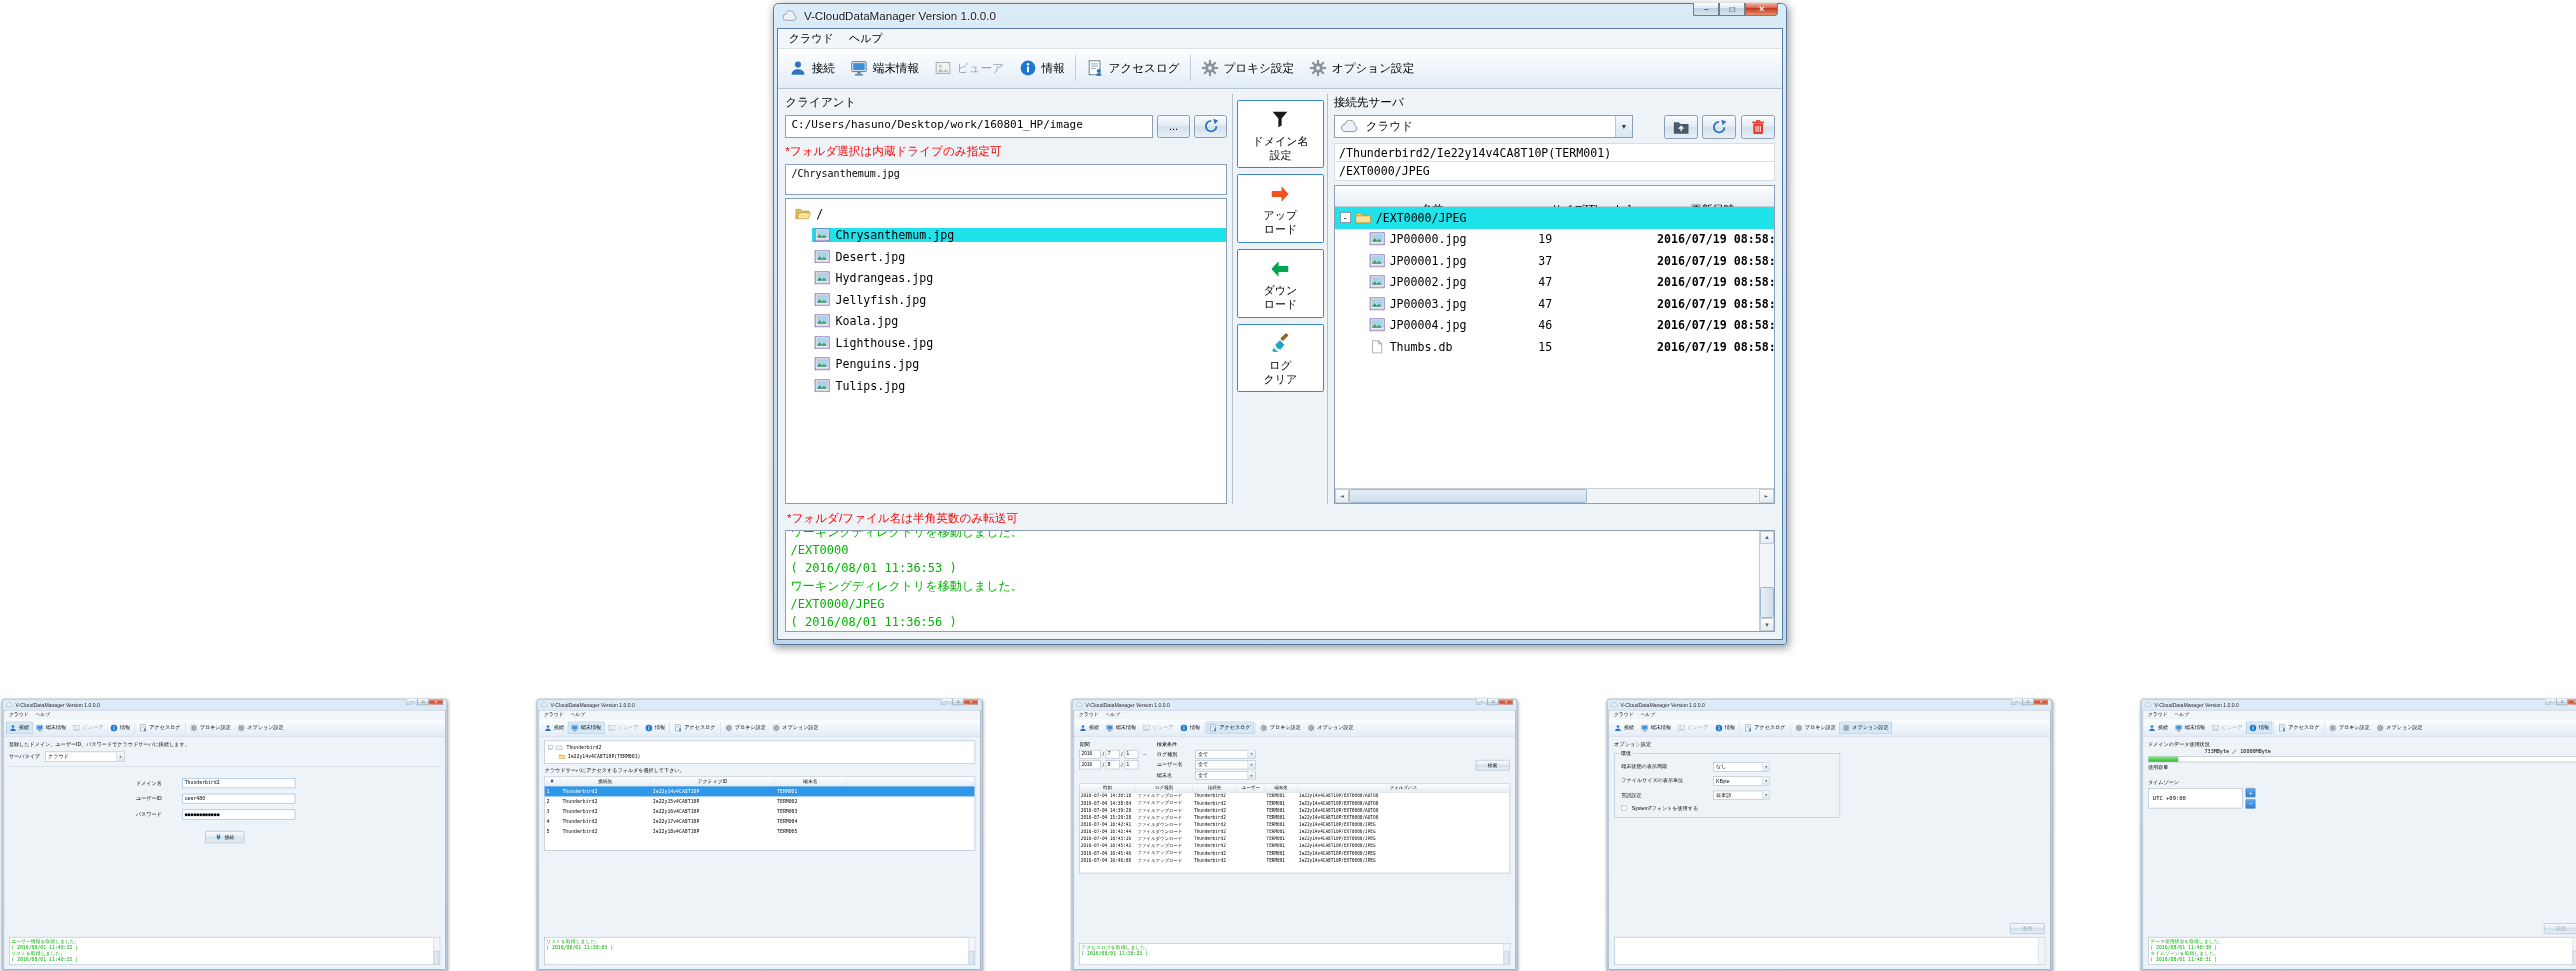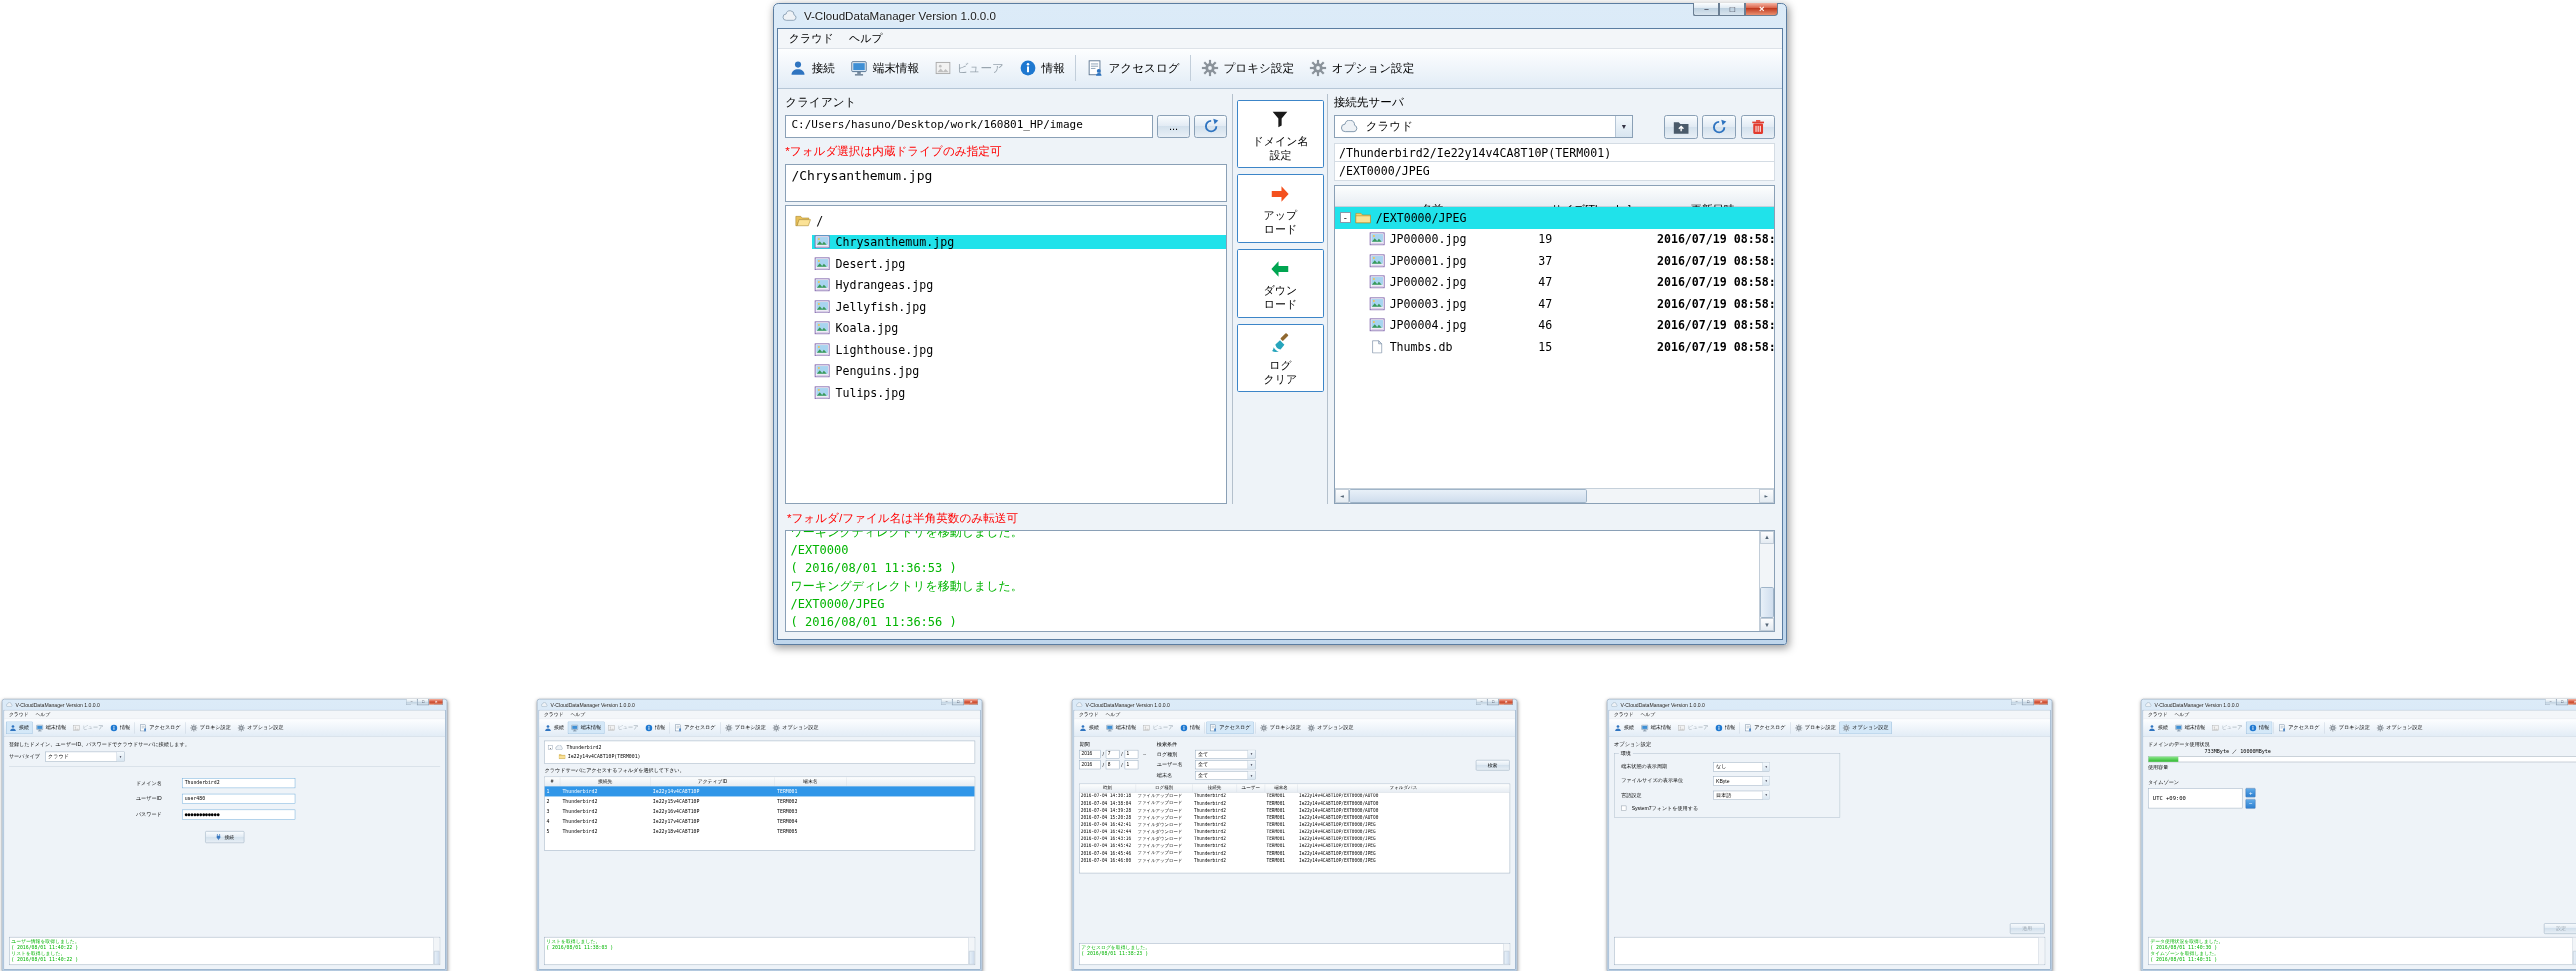--- a/index.html
+++ b/index.html
@@ -47,21 +47,21 @@
 .m-content{flex:1;display:flex;flex-direction:column;background:#eef3f8;padding:5.2px 6.9px 6.9px;min-height:0;}
 .panels-row{display:flex;height:410px;flex:none;min-height:0;}
 .client-panel{width:442px;flex:none;display:flex;flex-direction:column;min-height:0;}
 .panel-label{font-size:11.6px;margin:0.9px 0 5.2px;flex:none;}
 .path-row{display:flex;gap:4.3px;height:23px;flex:none;}
 .browse-btn{width:33px;flex:none;}
 .icon-btn{width:33px;flex:none;}
 .icon18{width:16.3px;height:16.3px;}
 .iconc{width:20.6px;height:13px;flex:none;}
 .client-warn{margin:6px 0 5.2px;flex:none;}
-.selfile-box{height:38px;flex:none;font-family:"DejaVu Sans Mono",monospace;font-size:13px;}
+.selfile-box{height:31px;flex:none;font-family:"DejaVu Sans Mono",monospace;font-size:10px;}
 .treebox{flex:1;background:#fff;border:0.9px solid #8aa0b6;margin-top:3.4px;padding:3.4px 0;overflow:hidden;font-family:"DejaVu Sans Mono",monospace;font-size:11.6px;min-height:0;}
 .tree-row{height:21.5px;display:flex;align-items:center;}
 .tree-indent{width:6.9px;flex:none;}
 .tree-indent.child{width:26px;}
 .row-main{flex:1;display:flex;align-items:center;gap:5.2px;padding-left:1.7px;min-width:0;}
 .tree-row.selected .row-main{background:#20e2ea;}
 .icon16{width:16.3px;height:13.7px;flex:none;}
 .action-col{width:96px;flex:none;margin:0 5.2px;border-left:0.9px solid #b4c0cc;border-right:0.9px solid #b4c0cc;background:#eef3f8;padding:6px 3.4px;display:flex;flex-direction:column;gap:6px;align-items:center;}
 .abtn{width:87px;border:1.7px solid #3c85c8;background:#fff;border-radius:1.7px;display:flex;flex-direction:column;align-items:center;padding:7.7px 1.7px 5.2px;gap:4.3px;}
 .icon26{width:24px;height:22px;}

